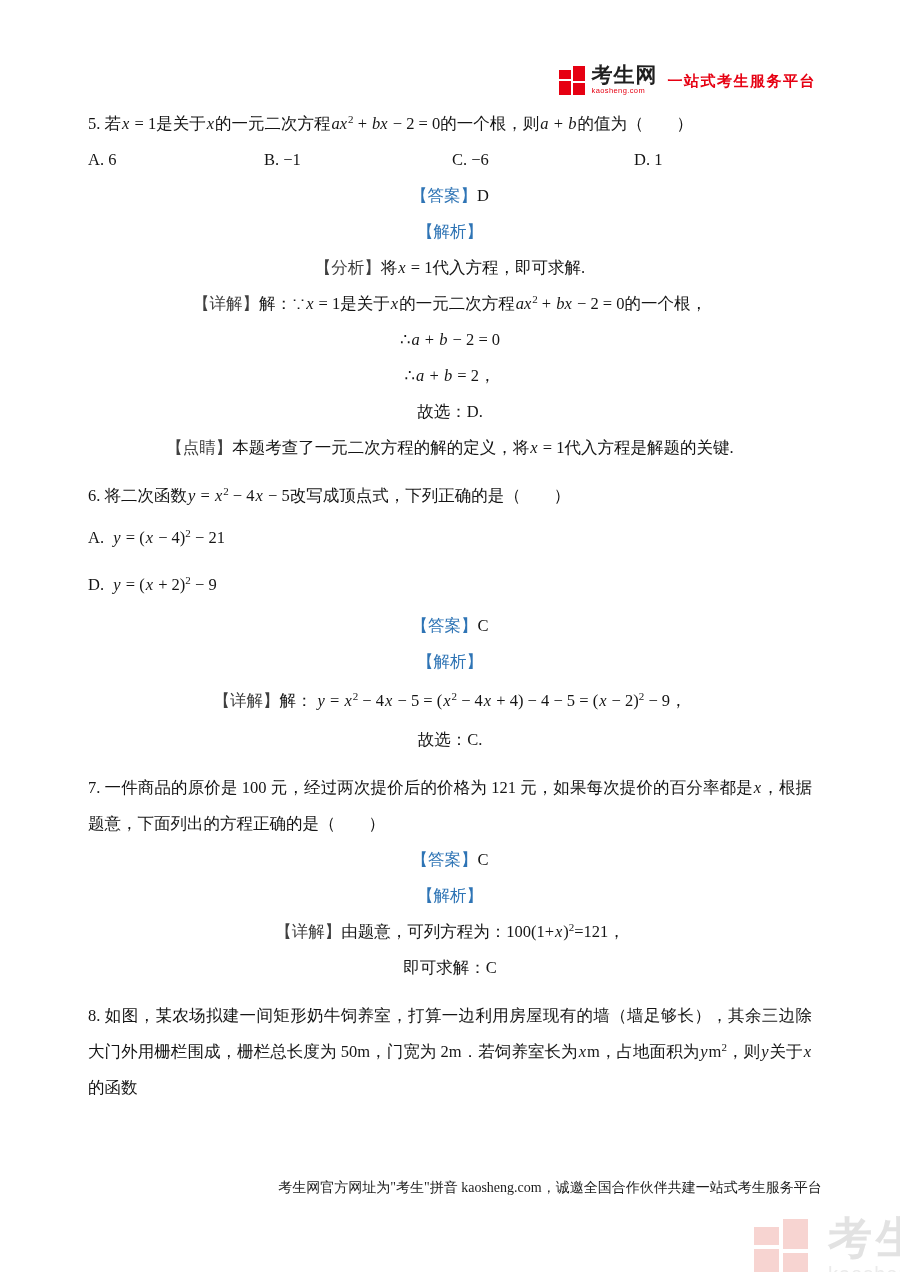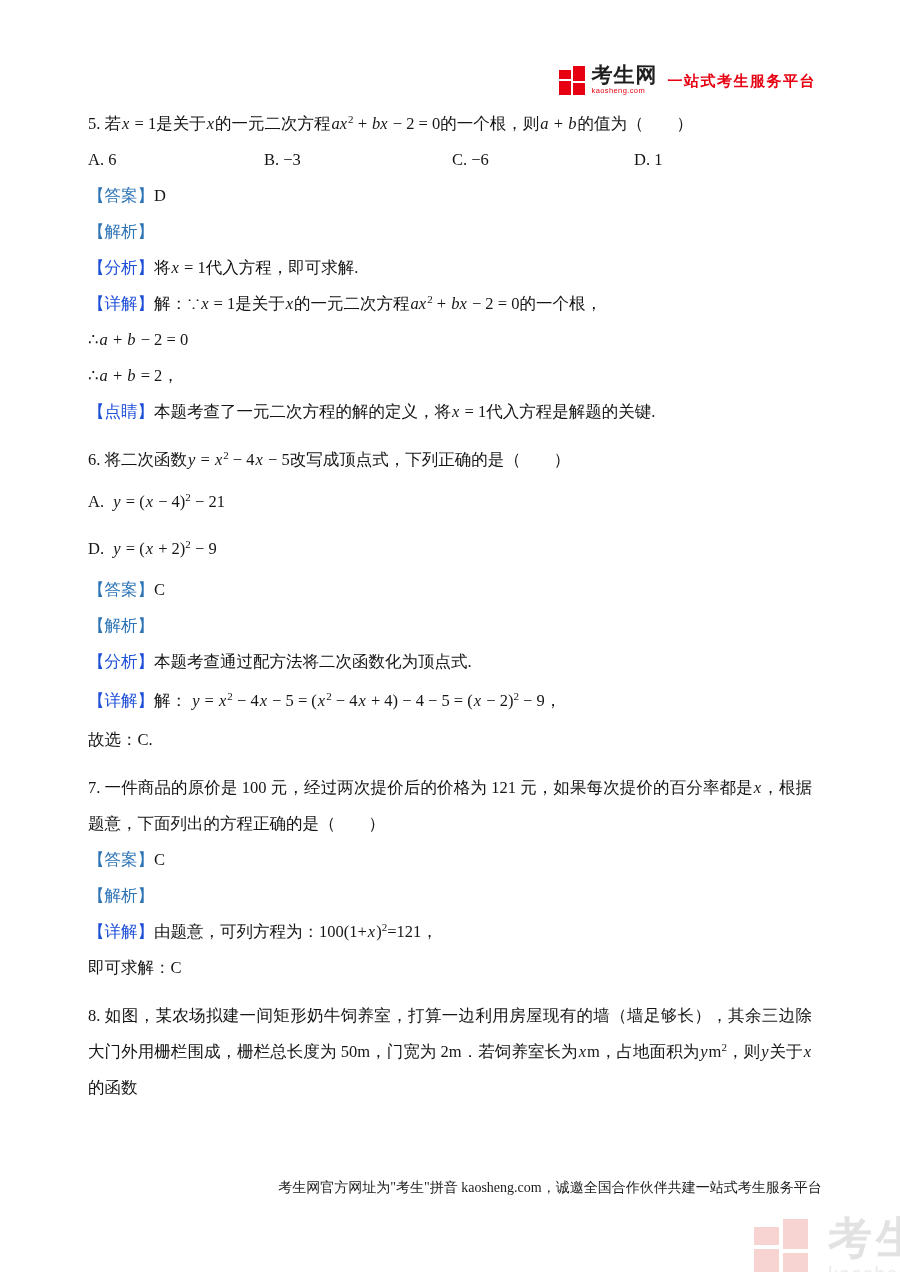--- a/index.html
+++ b/index.html
@@ -21,26 +21,26 @@
   .lm2 { left:0;    top:15px; width:12px; height:14px; }
   .lm3 { left:14px; top:0;    width:12px; height:15px; }
   .lm4 { left:14px; top:17px; width:12px; height:12px; }
   .logo-textcol { display:flex; flex-direction:column; line-height:1; margin-left:5px; }
   .logo-name { font-family:"Liberation Sans","DejaVu Sans",sans-serif; font-size:21px; font-weight:700; color:#1f1f1f; letter-spacing:1px; }
   .logo-domain { font-family:"Liberation Sans","DejaVu Sans",sans-serif; font-size:7.5px; color:#e60012; letter-spacing:.4px; margin-top:2px; }
   .logo-tagline { font-family:"Liberation Sans","DejaVu Sans",sans-serif; font-size:15px; font-weight:700; color:#e60012; letter-spacing:1.5px; margin:8px 0 0 10px; }
 
   
   .content { position:absolute; top:106px; left:88px; width:724px; }
-  .line { font-size:16.5px; line-height:36px; }
+  .line { font-size:16.5px; line-height:36px;text-align:center; }
   .stem { text-align:justify; }
   .opts4 { display:grid; grid-template-columns:176px 188px 182px 1fr; font-size:16.5px; line-height:36px; }
   .opts2 { display:grid; grid-template-columns:368px 1fr; font-size:16.5px; line-height:47px; }
   .mathline { line-height:42px;font-family:Liberation Serif, serif; }
-  .tag { color:#1d4ed8; }
+  .tag { color:#404040; }
   .tag.blue { color:#2e74b5; }
   .gap { height:12px; }
   i { font-style:italic; padding:0 1px; }
   sup { font-size:11px; line-height:0; vertical-align:6px; }
 
   
   .footer { position:absolute; top:1178px; left:0; width:100%; text-align:center; padding-left:200px; font-size:14px; color:#1c1c1c; line-height:20px; }
 
   
   .watermark { position:absolute; right:-72px; bottom:-12px; display:flex; align-items:center; }
@@ -71,44 +71,44 @@
       <span class="logo-domain">kaosheng.com</span>
     </span>
     <span class="logo-tagline">一站式考生服务平台</span>
   </div>
 
   <main class="content">
 
     <p class="line stem">5. 若<i>x</i> = 1是关于<i>x</i>的一元二次方程<i>ax</i><sup>2</sup> + <i>bx</i> − 2 = 0的一个根，则<i>a</i> + <i>b</i>的值为（　　）</p>
     <div class="opts4">
       <span>A. 6</span>
-      <span>B. −3</span>
+      <span>B. −1</span>
       <span>C. −6</span>
       <span>D. 1</span>
     </div>
     <p class="line"><span class="tag blue">【答案】</span><span>D</span></p>
     <p class="line"><span class="tag blue">【解析】</span></p>
     <p class="line"><span class="tag">【分析】</span><span>将<i>x</i> = 1代入方程，即可求解.</span></p>
     <p class="line"><span class="tag">【详解】</span><span>解：∵<i>x</i> = 1是关于<i>x</i>的一元二次方程<i>ax</i><sup>2</sup> + <i>bx</i> − 2 = 0的一个根，</span></p>
     <p class="line">∴<i>a</i> + <i>b</i> − 2 = 0</p>
     <p class="line">∴<i>a</i> + <i>b</i> = 2，</p>
+    <p class="line">故选：D.</p>
     <p class="line"><span class="tag">【点睛】</span><span>本题考查了一元二次方程的解的定义，将<i>x</i> = 1代入方程是解题的关键.</span></p>
 
     <div class="gap"></div>
 
     <p class="line stem">6. 将二次函数<i>y</i> = <i>x</i><sup>2</sup> − 4<i>x</i> − 5改写成顶点式，下列正确的是（　　）</p>
     <div class="opts2">
       <span>A.&nbsp;&nbsp;<i>y</i> = (<i>x</i> − 4)<sup>2</sup> − 21</span>
     </div>
     <div class="opts2">
       <span>D.&nbsp;&nbsp;<i>y</i> = (<i>x</i> + 2)<sup>2</sup> − 9</span>
     </div>
     <p class="line"><span class="tag blue">【答案】</span><span>C</span></p>
     <p class="line"><span class="tag blue">【解析】</span></p>
-    <p class="line"><span class="tag">【分析】</span><span>本题考查通过配方法将二次函数化为顶点式.</span></p>
     <p class="line mathline"><span class="tag">【详解】</span><span>解：&nbsp;<i>y</i> = <i>x</i><sup>2</sup> − 4<i>x</i> − 5 = (<i>x</i><sup>2</sup> − 4<i>x</i> + 4) − 4 − 5 = (<i>x</i> − 2)<sup>2</sup> − 9，</span></p>
     <p class="line">故选：C.</p>
 
     <div class="gap"></div>
 
     <p class="line stem">7. 一件商品的原价是 100 元，经过两次提价后的价格为 121 元，如果每次提价的百分率都是<i>x</i>，根据题意，下面列出的方程正确的是（　　）</p>
     <p class="line"><span class="tag blue">【答案】</span><span>C</span></p>
     <p class="line"><span class="tag blue">【解析】</span></p>
     <p class="line"><span class="tag">【详解】</span><span>由题意，可列方程为：100(1+<i>x</i>)<sup>2</sup>=121，</span></p>
     <p class="line">即可求解：C</p>

